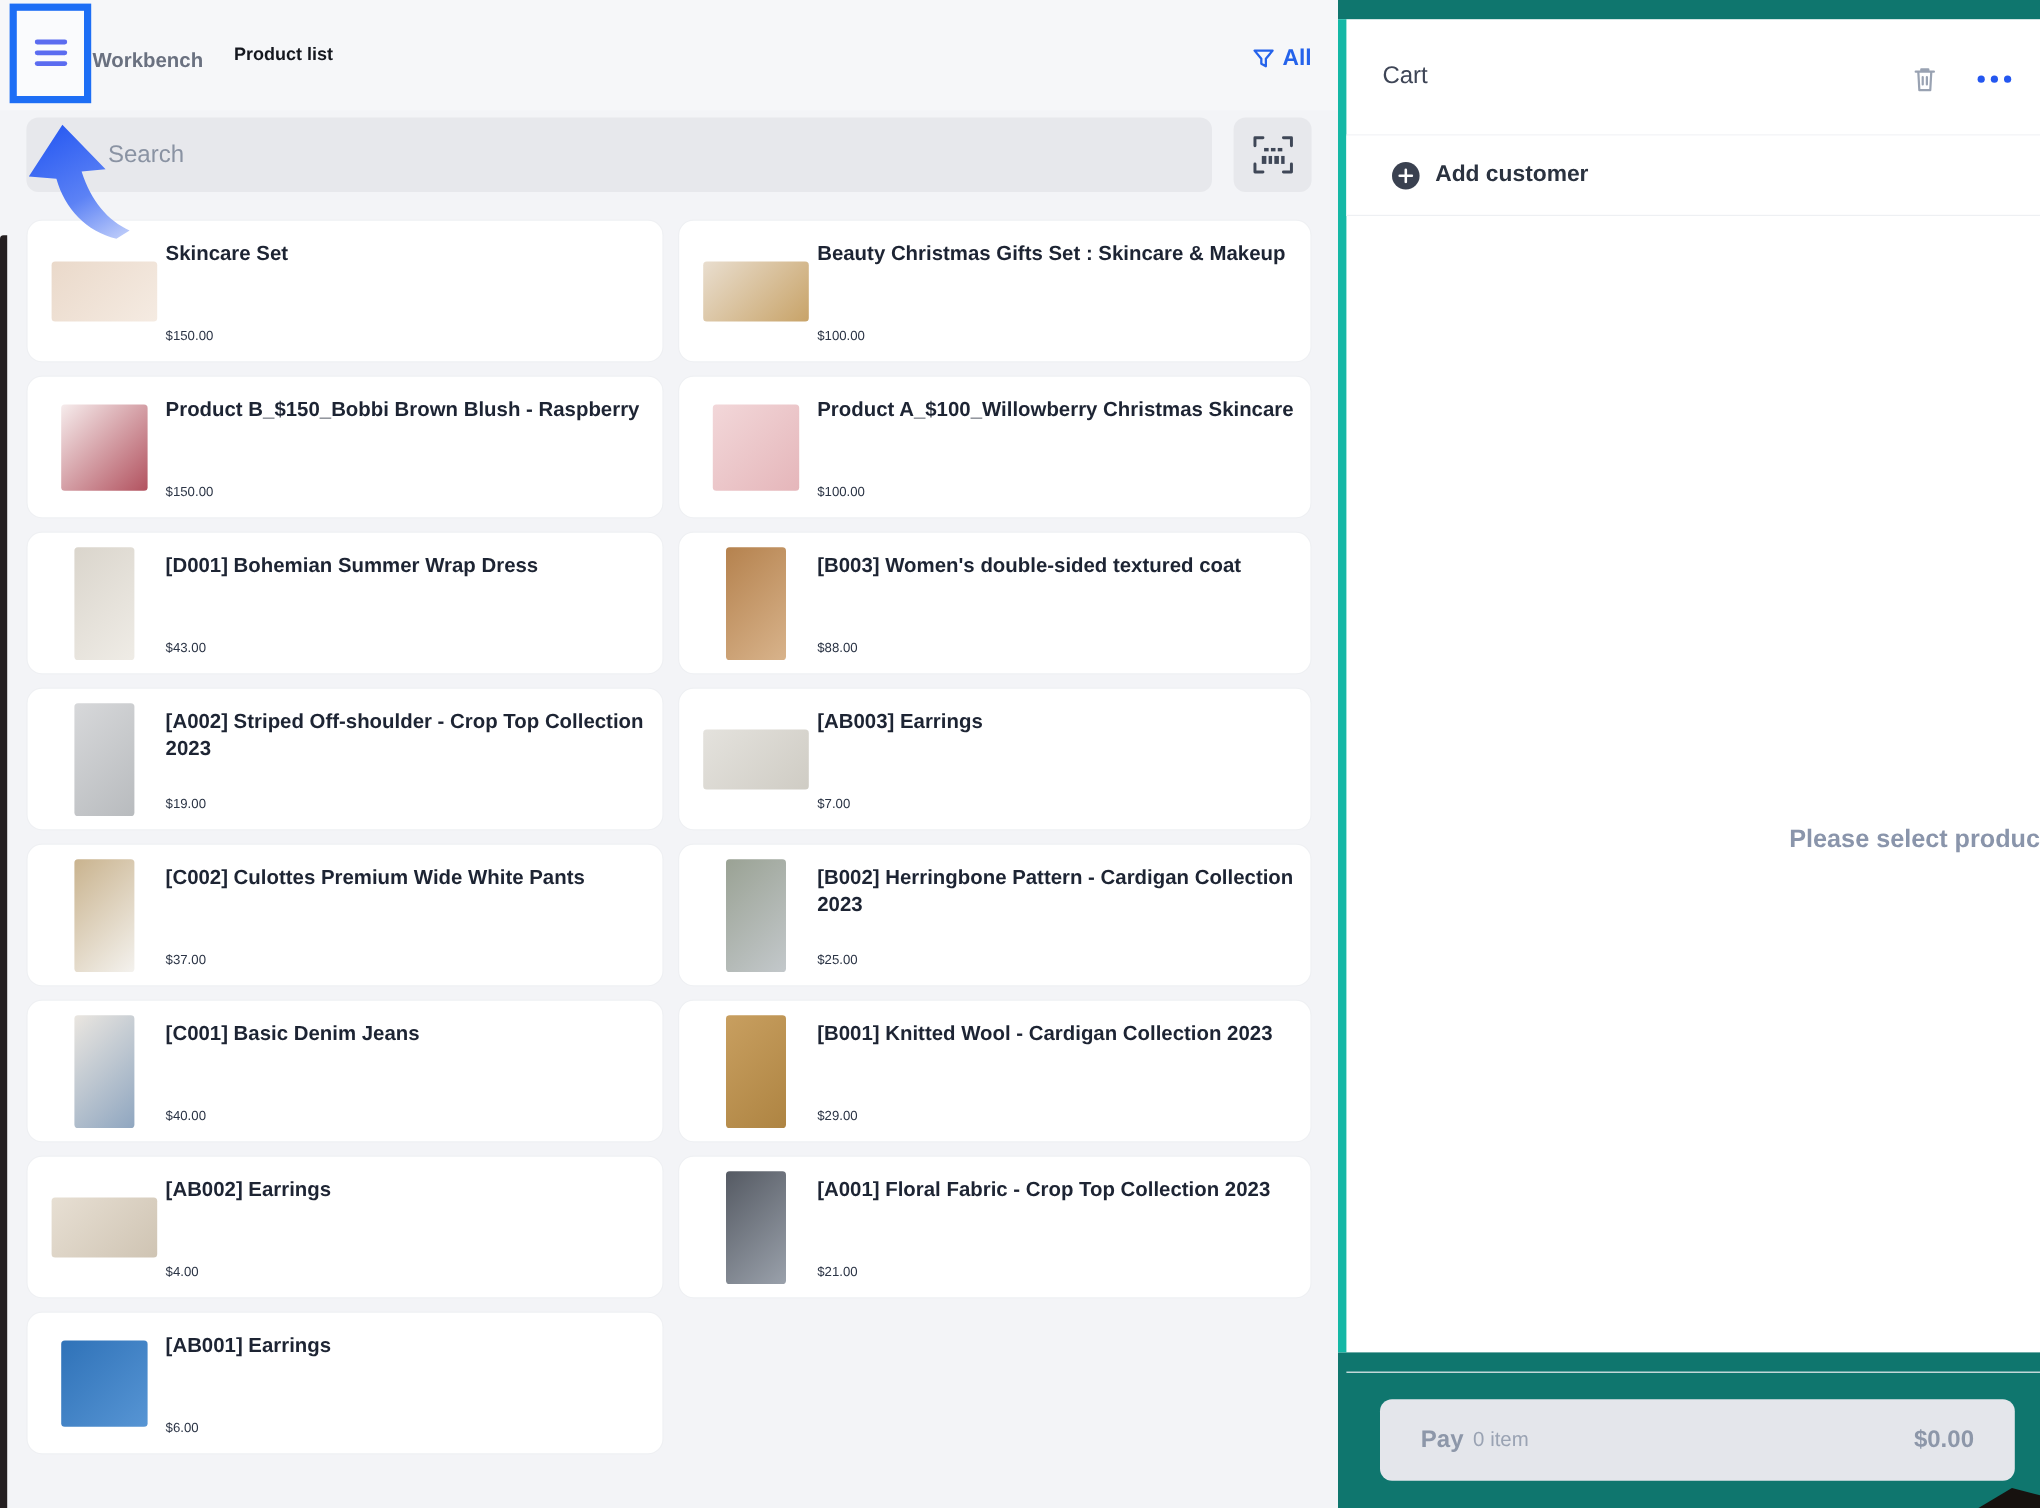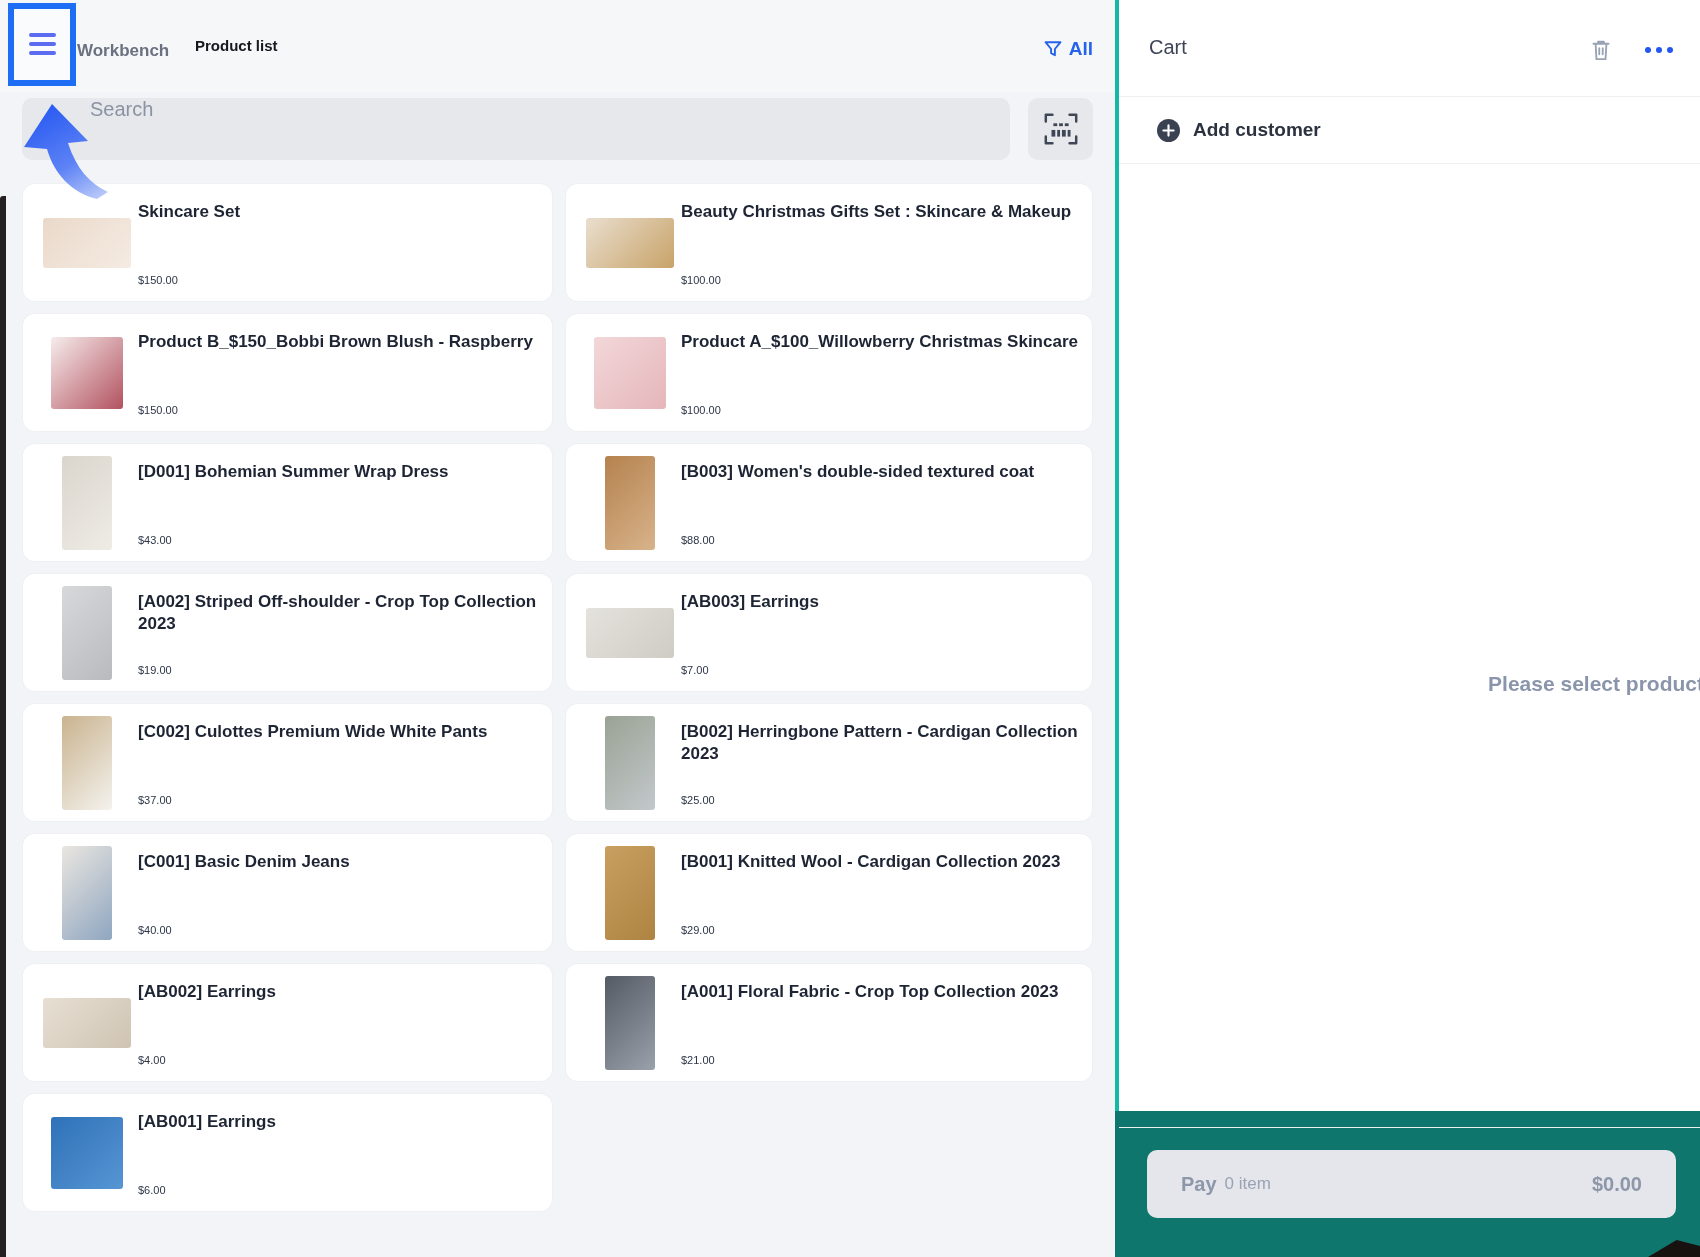--- a/index.html
+++ b/index.html
@@ -20,21 +20,21 @@
           background:#fafbfd;box-sizing:border-box;z-index:6;}
   .menu-btn{position:absolute;left:14px;top:9px;width:56px;height:70px;border:0;background:transparent;
             z-index:7;cursor:pointer;display:flex;align-items:center;justify-content:center;}
   .menu-icon{display:block;width:27px;height:4px;background:#5b6cf0;border-radius:2px;position:relative;}
   .menu-icon::before,.menu-icon::after{content:"";position:absolute;left:0;width:27px;height:4px;
             background:#5b6cf0;border-radius:2px;}
   .menu-icon::before{top:-9px;} .menu-icon::after{top:9px;}
 
   .search-row{position:absolute;left:0;top:98px;width:1115px;height:62px;}
   .search-input{position:absolute;left:22px;top:0;width:988px;height:62px;background:#e7e8ec;border-radius:10px;
-                box-sizing:border-box;display:flex;padding-left:68px;cursor:text;}
+                box-sizing:border-box;display:flex;align-items:center;padding-left:68px;cursor:text;}
   .search-input .ph{font-size:20px;color:#8a93a3;}
   .scan-btn{position:absolute;left:1028px;top:0;width:65px;height:62px;background:#e7e8ec;border:0;
             border-radius:10px;display:flex;align-items:center;justify-content:center;cursor:pointer;}
 
   .arrow-svg{position:absolute;left:0;top:0;width:220px;height:220px;z-index:5;pointer-events:none;}
 
   
   #product-grid{position:absolute;left:23px;top:184px;width:1069px;
                 display:grid;grid-template-columns:529px 526px;column-gap:14px;row-gap:13px;}
   .card{position:relative;height:117px;background:#ffffff;border-radius:12px;cursor:pointer;
@@ -43,22 +43,22 @@
               display:flex;align-items:center;justify-content:center;}
   .thumb{border-radius:3px;}
   .thumb.landscape{width:88px;height:50px;}
   .thumb.portrait{width:50px;height:94px;}
   .thumb.square{width:72px;height:72px;}
   .info{position:absolute;left:115px;right:14px;top:17px;bottom:15px;}
   .title{font-size:17px;font-weight:600;color:#1d2433;line-height:1.32;}
   .price{position:absolute;left:0;bottom:0;font-size:11px;color:#2c3546;}
 
   
-  .right-panel{position:absolute;left:1115px;top:0;width:585px;height:1111px;background:#ffffff;
-               border-left:4px solid #14b8a6;box-sizing:border-box;}
+  .right-panel{position:absolute;left:1115px;top:16px;width:585px;height:1111px;background:#ffffff;
+               border-left:7px solid #14b8a6;box-sizing:border-box;}
   .cart-title{position:absolute;left:30px;top:36px;font-size:20px;font-weight:500;color:#3e4556;}
   .hr{position:absolute;left:0;width:585px;height:0;border-top:1px solid #eef0f3;}
   .icon-btn{position:absolute;top:34px;width:32px;height:32px;border:0;background:transparent;cursor:pointer;
             display:flex;align-items:center;justify-content:center;padding:0;}
   .btn-trash{left:466px;}
   .btn-more{left:524px;}
   .dots{display:flex;gap:5px;}
   .dots i{width:6px;height:6px;border-radius:50%;background:#2457f0;}
 
   .add-customer{position:absolute;left:0;top:97px;width:585px;height:66px;border-bottom:1px solid #eef0f3;

